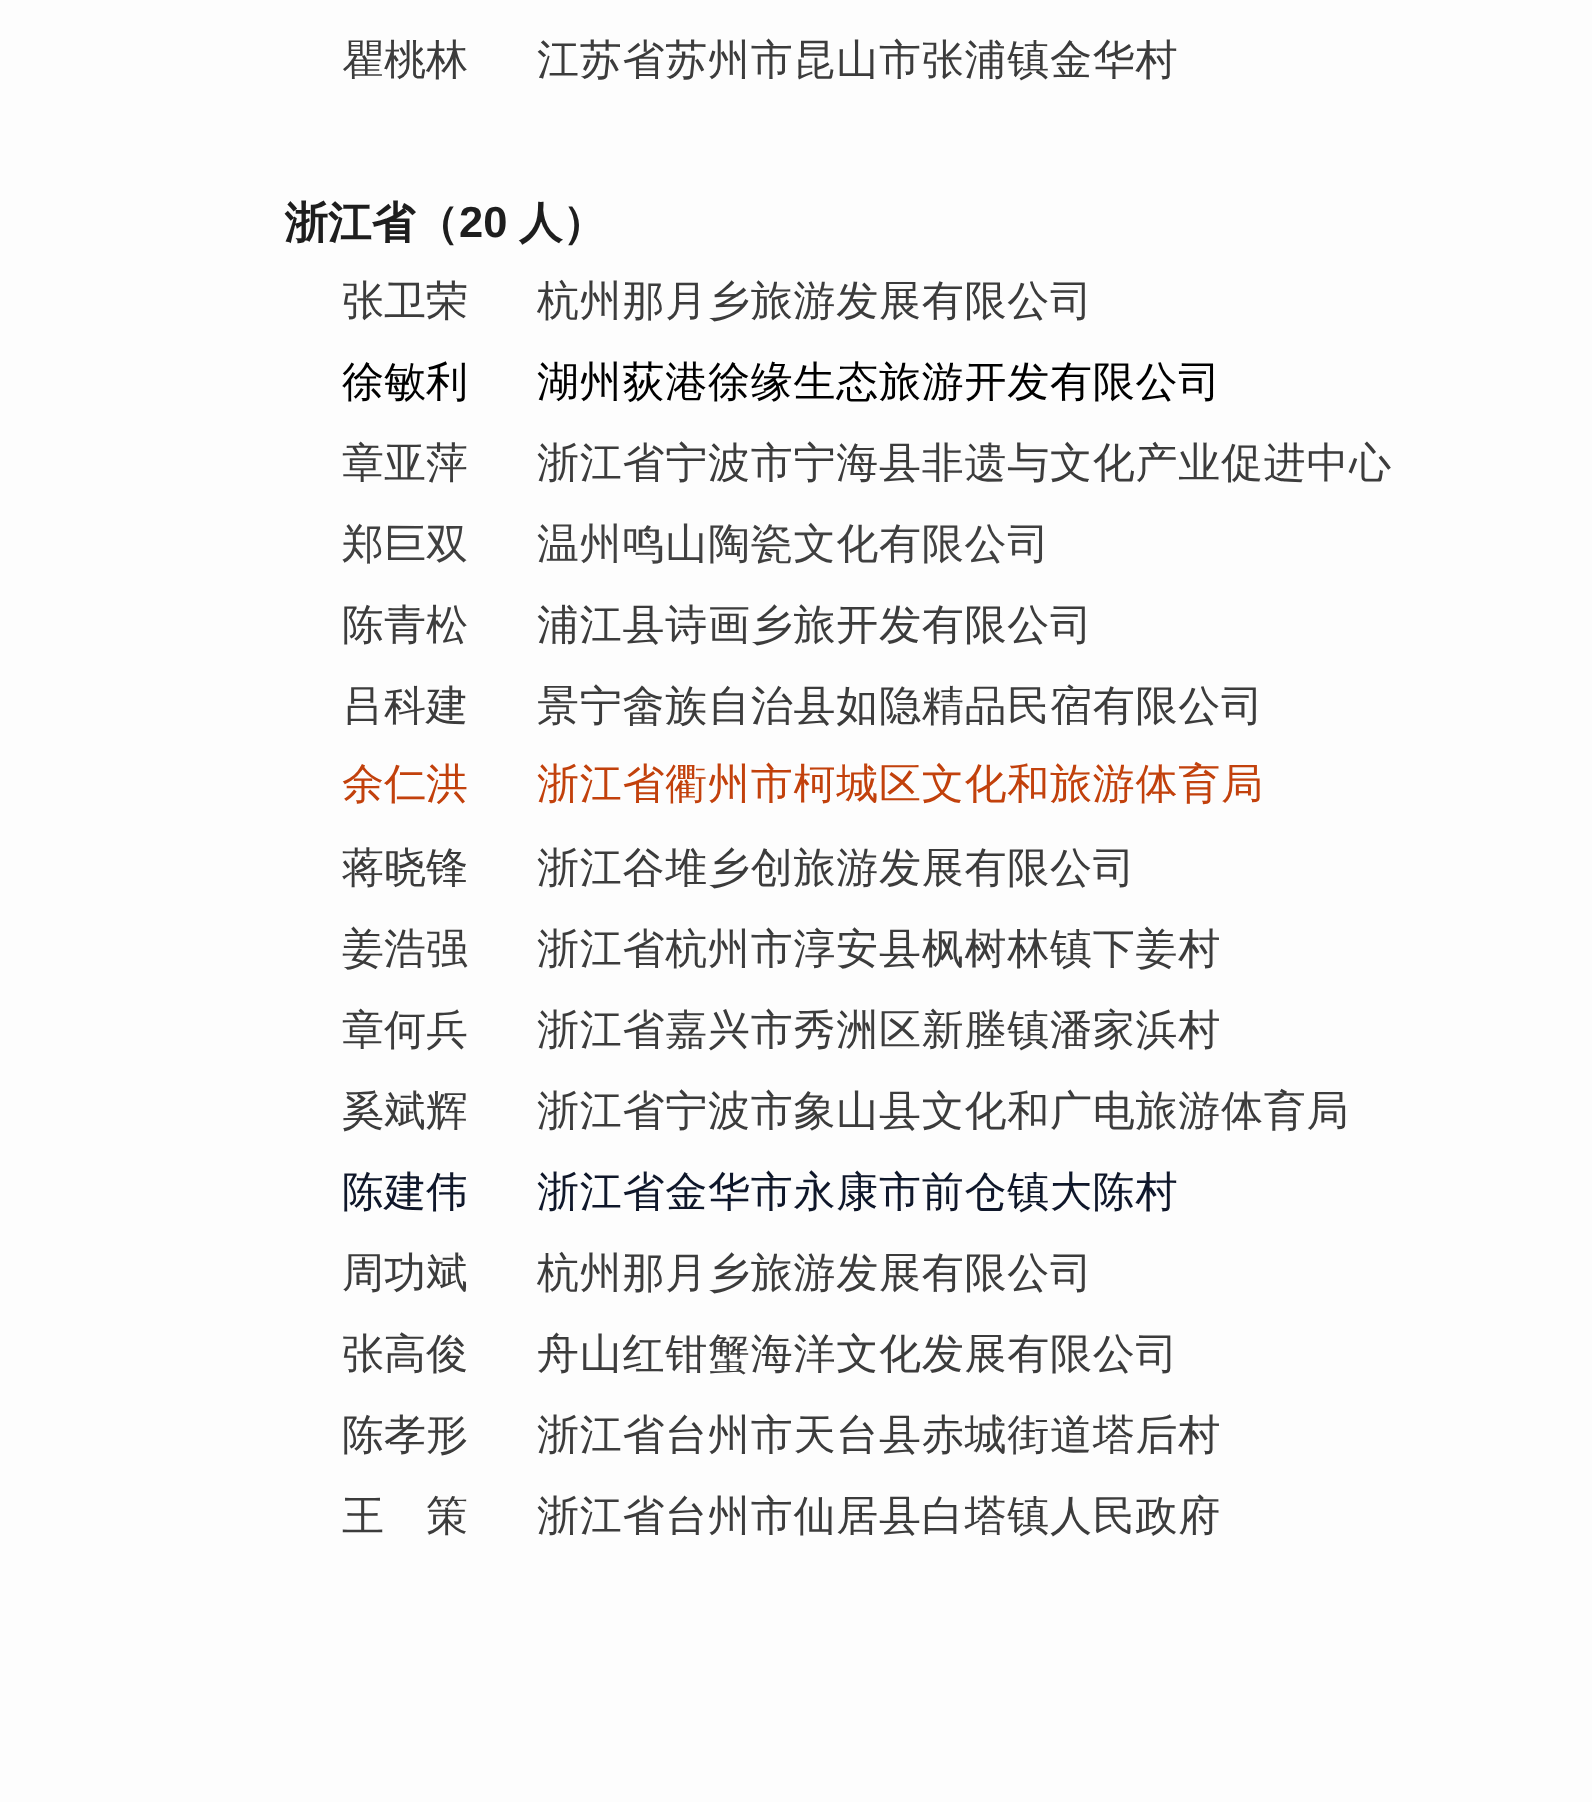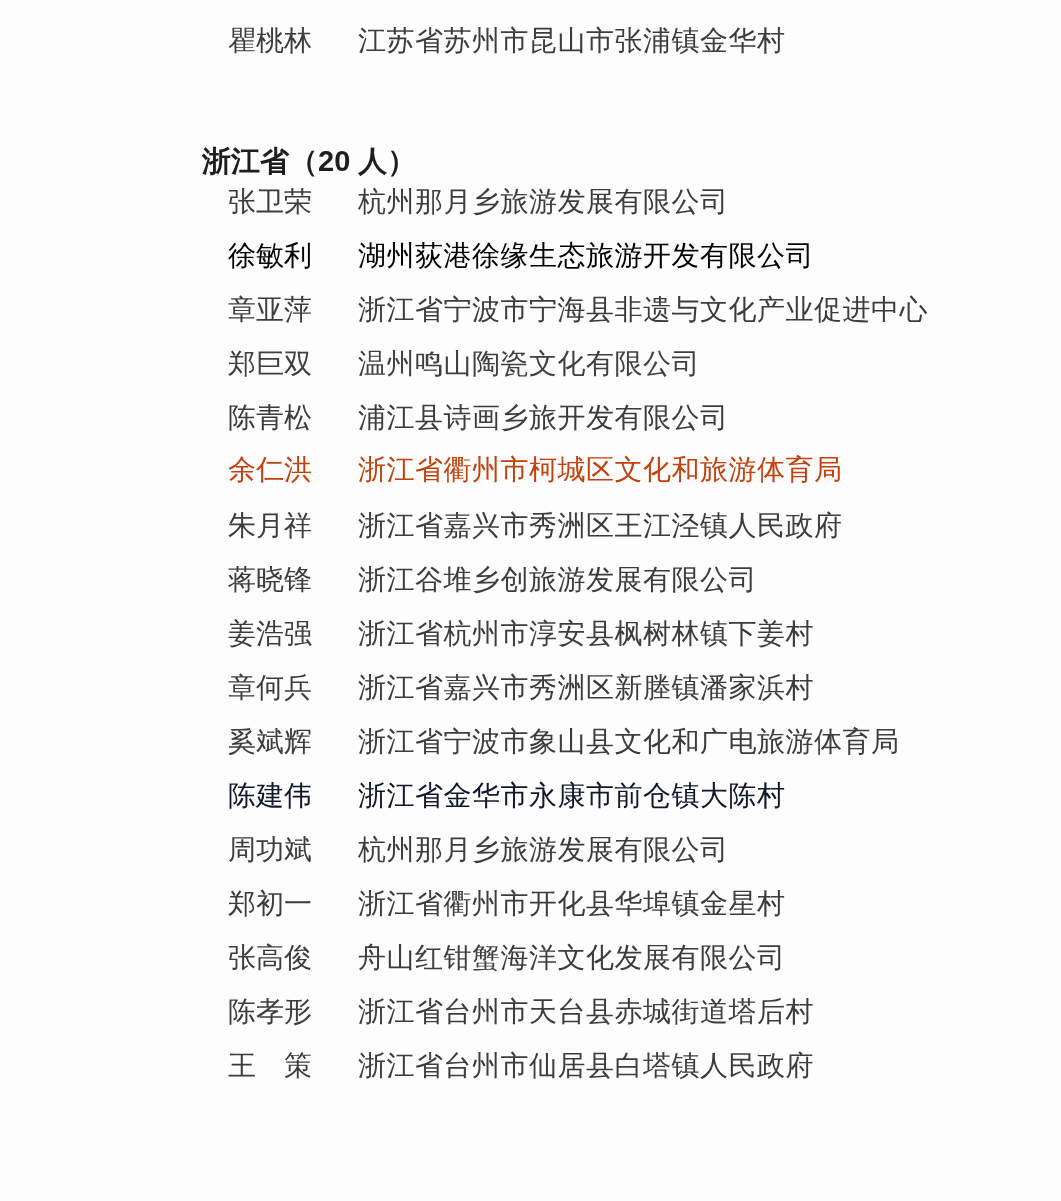--- a/index.html
+++ b/index.html
@@ -25,21 +25,21 @@
   }
   .first-row {
     position: absolute;
     left: 190px;
     top: 14px;
   }
   .section-header {
     position: absolute;
     left: 190px;
     top: 128px;
-    margin: 12px;
+    margin: 0;
     font-size: 29px;
     font-weight: bold;
     color: #1e1e1e;
     line-height: 42px;
     font-family: "Liberation Sans", "DejaVu Sans", sans-serif;
   }
   .entry-list {
     position: absolute;
     left: 190px;
     top: 175px;
@@ -83,28 +83,28 @@
     </div>
 
     <div class="entry-row" style="color: #404040;">
       <span class="entry-name">郑巨双</span><span class="entry-org">温州鸣山陶瓷文化有限公司</span>
     </div>
 
     <div class="entry-row" style="color: rgb(60, 60, 60);">
       <span class="entry-name">陈青松</span><span class="entry-org">浦江县诗画乡旅开发有限公司</span>
     </div>
 
+    <div class="entry-row" style="color: rgb(60, 60, 60);">
+      <span class="entry-name">吕科建</span><span class="entry-org">景宁畲族自治县如隐精品民宿有限公司</span>
+    </div>
 
     <div class="entry-row" style="color: #c2410c; font-family: Liberation Mono, monospace;">
       <span class="entry-name">余仁洪</span><span class="entry-org">浙江省衢州市柯城区文化和旅游体育局</span>
     </div>
 
-    <div class="entry-row" style="color: rgb(60, 60, 60);">
-      <span class="entry-name">朱月祥</span><span class="entry-org">浙江省嘉兴市秀洲区王江泾镇人民政府</span>
-    </div>
 
     <div class="entry-row" style="color: rgb(60, 60, 60);">
       <span class="entry-name">蒋晓锋</span><span class="entry-org">浙江谷堆乡创旅游发展有限公司</span>
     </div>
 
     <div class="entry-row" style="color: rgb(60, 60, 60);">
       <span class="entry-name">姜浩强</span><span class="entry-org">浙江省杭州市淳安县枫树林镇下姜村</span>
     </div>
 
     <div class="entry-row" style="color: rgb(60, 60, 60);">
@@ -117,23 +117,20 @@
 
 
     <div class="entry-row" style="color: #0f172a;">
       <span class="entry-name">陈建伟</span><span class="entry-org">浙江省金华市永康市前仓镇大陈村</span>
     </div>
 
     <div class="entry-row" style="color: rgb(60, 60, 60);">
       <span class="entry-name">周功斌</span><span class="entry-org">杭州那月乡旅游发展有限公司</span>
     </div>
 
-    <div class="entry-row" style="color: rgb(60, 60, 60);">
-      <span class="entry-name">郑初一</span><span class="entry-org">浙江省衢州市开化县华埠镇金星村</span>
-    </div>
 
     <div class="entry-row" style="color: rgb(60, 60, 60);">
       <span class="entry-name">张高俊</span><span class="entry-org">舟山红钳蟹海洋文化发展有限公司</span>
     </div>
 
     <div class="entry-row" style="color: rgb(60, 60, 60);">
       <span class="entry-name">陈孝形</span><span class="entry-org">浙江省台州市天台县赤城街道塔后村</span>
     </div>
 
     <div class="entry-row" style="color: rgb(60, 60, 60);">

